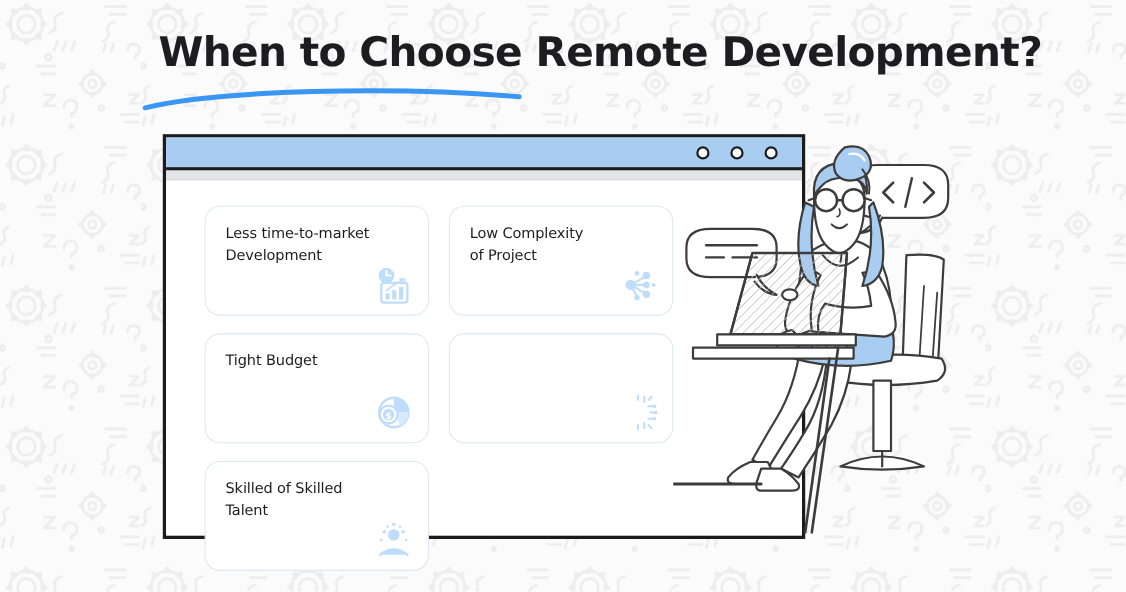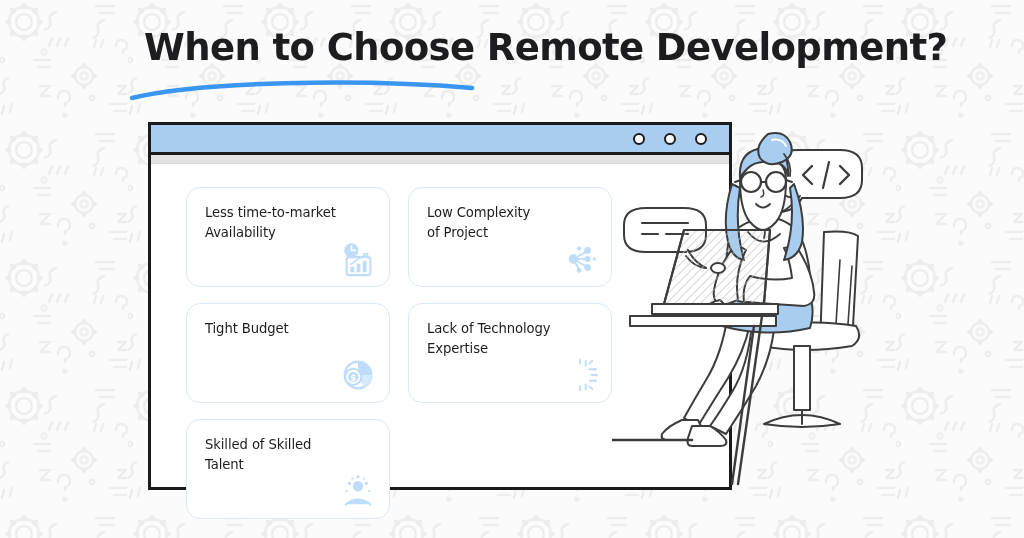--- a/index.html
+++ b/index.html
@@ -198,21 +198,21 @@
     </div>
 
     <div id="window-subbar"></div>
 
     <div id="window-body">
       <div id="card-grid">
 
         <div class="feature-card">
           <div class="feature-card-label">
             <span>Less time-to-market</span><br>
-            <span>Availability</span>
+            <span>Development</span>
           </div>
           <svg class="feature-card-icon" viewBox="0 0 40 40" xmlns="http://www.w3.org/2000/svg">
             <circle cx="13" cy="11" r="7.5" fill="#bcdcfa"></circle>
             <path d="M13 6.5 V11 H17" stroke="#ffffff" stroke-width="1.8" fill="none" stroke-linecap="round"></path>
             <rect x="8" y="18" width="25" height="19" rx="2.5" fill="none" stroke="#bcdcfa" stroke-width="2.2"></rect>
             <rect x="12" y="28" width="4" height="6" fill="#bcdcfa"></rect>
             <rect x="18.5" y="25" width="4" height="9" fill="#bcdcfa"></rect>
             <rect x="25" y="22" width="4" height="12" fill="#bcdcfa"></rect>
             <path d="M12 26 L20 20 L29 15" stroke="#bcdcfa" stroke-width="1.6" fill="none"></path>
             <path d="M26 14.5 h4 v4" stroke="#bcdcfa" stroke-width="1.6" fill="none" stroke-linecap="round"></path>
@@ -249,24 +249,20 @@
             <path d="M20 20 m-14 0 a14 14 0 1 0 28 0 a14 14 0 1 0 -28 0" fill="none" stroke="#bcdcfa" stroke-width="2.4"></path>
             <path d="M20 20 L20 6 A14 14 0 0 1 34 20 Z" fill="#bcdcfa"></path>
             <path d="M20 20 L34 20 A14 14 0 0 1 26 32.6 Z" fill="#d6eafc"></path>
             <circle cx="15" cy="22" r="8.5" fill="#ffffff" stroke="#bcdcfa" stroke-width="2.2"></circle>
             <circle cx="15" cy="22" r="5.5" fill="#bcdcfa"></circle>
             <text x="15" y="26" font-family="DejaVu Sans, sans-serif" font-size="9" font-weight="700" fill="#ffffff" text-anchor="middle">$</text>
           </svg>
         </div>
 
         <div class="feature-card">
-          <div class="feature-card-label">
-            <span>Lack of Technology</span><br>
-            <span>Expertise</span>
-          </div>
           <svg class="feature-card-icon" viewBox="0 0 40 40" xmlns="http://www.w3.org/2000/svg">
             <path d="M18 6 a14 14 0 1 0 0 28 a11 11 0 1 1 0 -28 z" fill="#bcdcfa"></path>
             <g stroke="#bcdcfa" stroke-width="2" stroke-linecap="round">
               <line x1="20" y1="4" x2="20" y2="8"></line>
               <line x1="20" y1="32" x2="20" y2="36"></line>
               <line x1="30" y1="8" x2="33" y2="5"></line>
               <line x1="30" y1="32" x2="33" y2="35"></line>
               <line x1="32" y1="20" x2="37" y2="20"></line>
               <line x1="30" y1="14" x2="36" y2="14"></line>
               <line x1="30" y1="26" x2="36" y2="26"></line>

